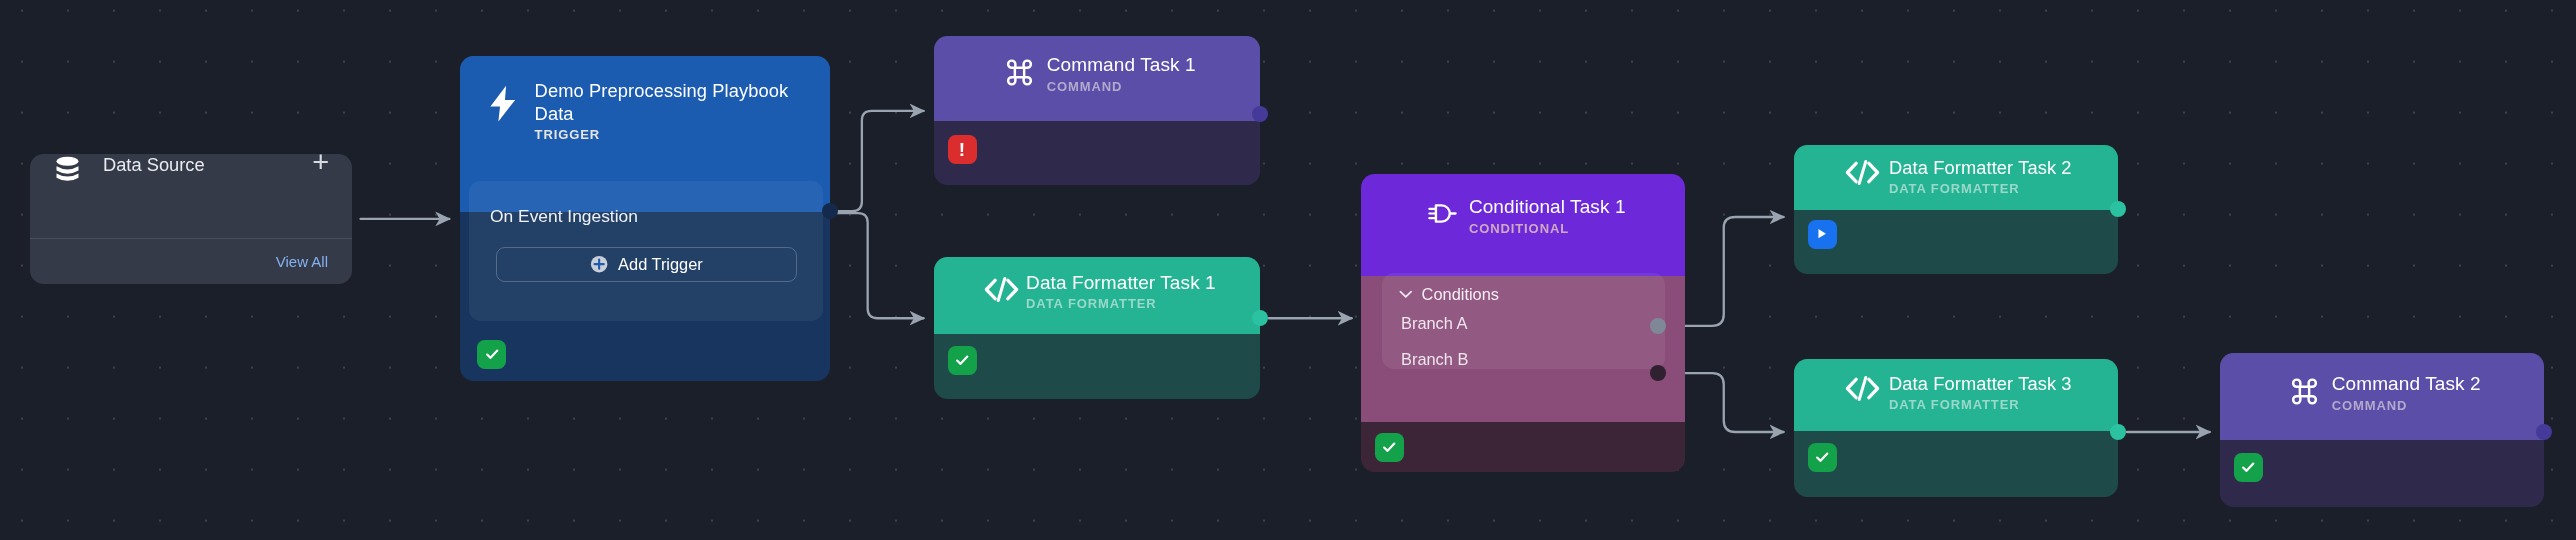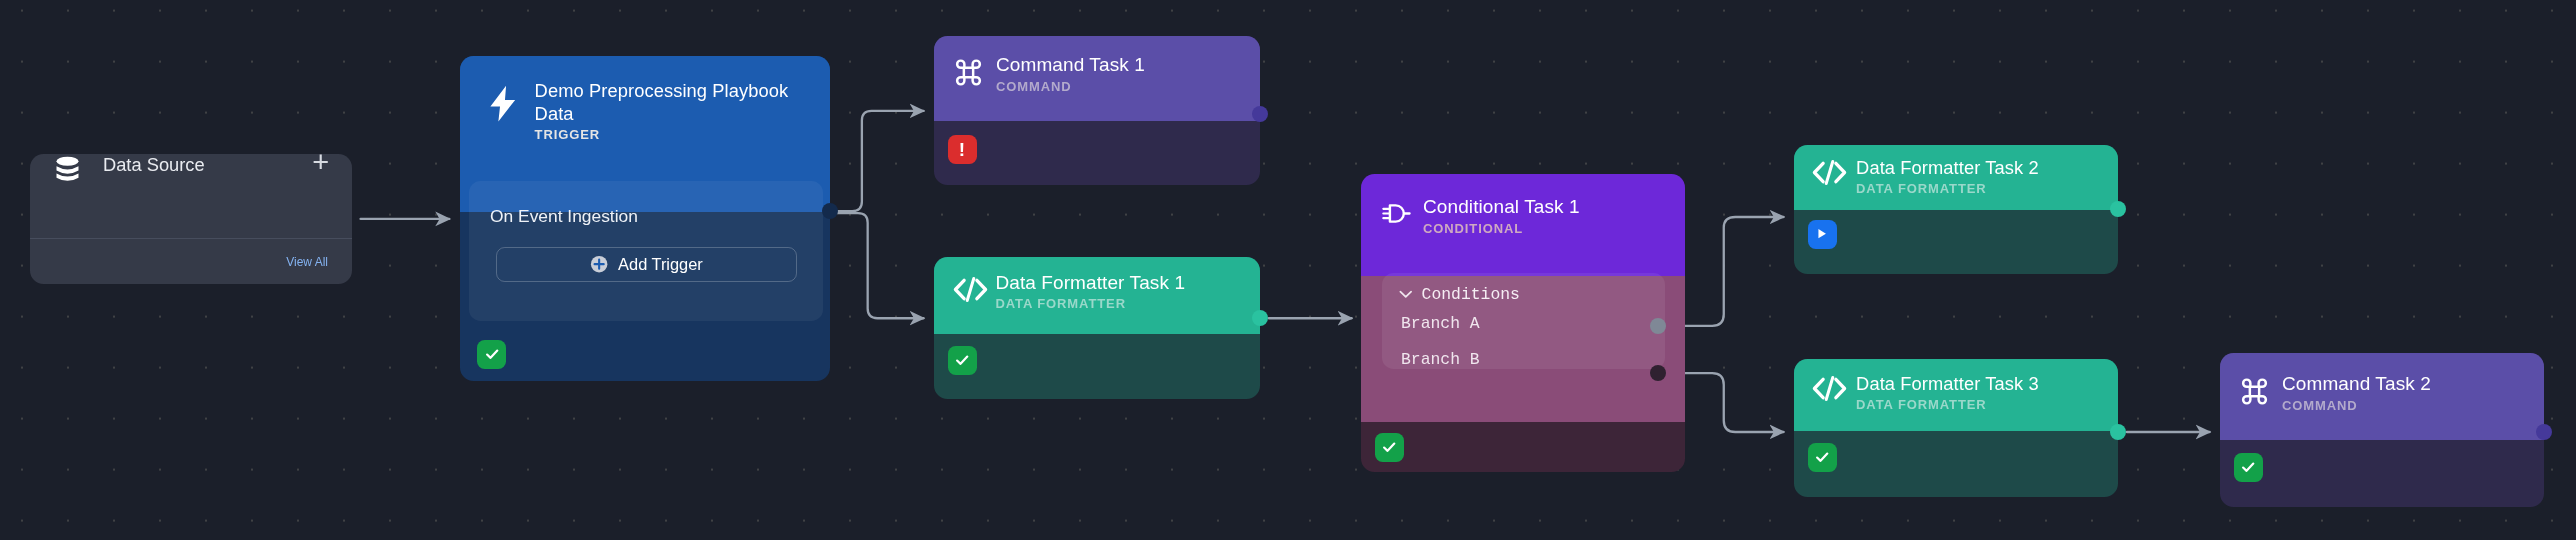--- a/index.html
+++ b/index.html
@@ -47,20 +47,21 @@
     position: absolute;
     border-radius: 13.5px;
     overflow: hidden;
     z-index: 3;
     box-sizing: border-box;
   }
   .node-head {
     display: flex;
     align-items: flex-start;
     box-sizing: border-box;
+    justify-content: center;
   }
   .node-icon {
     flex: 0 0 auto;
     display: flex;
     align-items: center;
     justify-content: center;
     color: #ffffff;
   }
   .node-titles { display: flex; flex-direction: column; justify-content: center; }
   .node-title {
@@ -142,21 +143,21 @@
   #ds-bottom {
     height: 45px;
     display: flex;
     align-items: center;
     justify-content: flex-end;
     padding-right: 24px;
     box-sizing: border-box;
   }
   #ds-viewall {
     color: #84b2f0;
-    font-size: 12px;
+    font-size: 15px;
     cursor: pointer;
     margin-left: 16px;
   }
 
   
   #trigger-node {
     left: 460px; top: 56px;
     width: 370px; height: 325px;
     background: #17355f;
     border-radius: 13.5px;
@@ -224,21 +225,20 @@
   #cond-head .node-icon { width: 35px; height: 33px; margin-top: 1.9px; }
   #cond-head .node-titles { margin-left: 9.6px; }
   #cond-head .node-subtitle { color: #cfa9c2; }
   #conditions-panel {
     position: absolute;
     left: 1382px; top: 273px;
     width: 283px; height: 96px;
     background: rgba(255,255,255,0.075);
     border-radius: 11.6px;
     z-index: 4;
-    font-family: Liberation Mono, monospace;
   }
   .cond-row {
     position: absolute;
     left: 19px;
     color: #f0e6ee;
     font-size: 16.4px;
   }
   #conditions-title {
     position: absolute;
     left: 17.4px; top: 11.6px;

